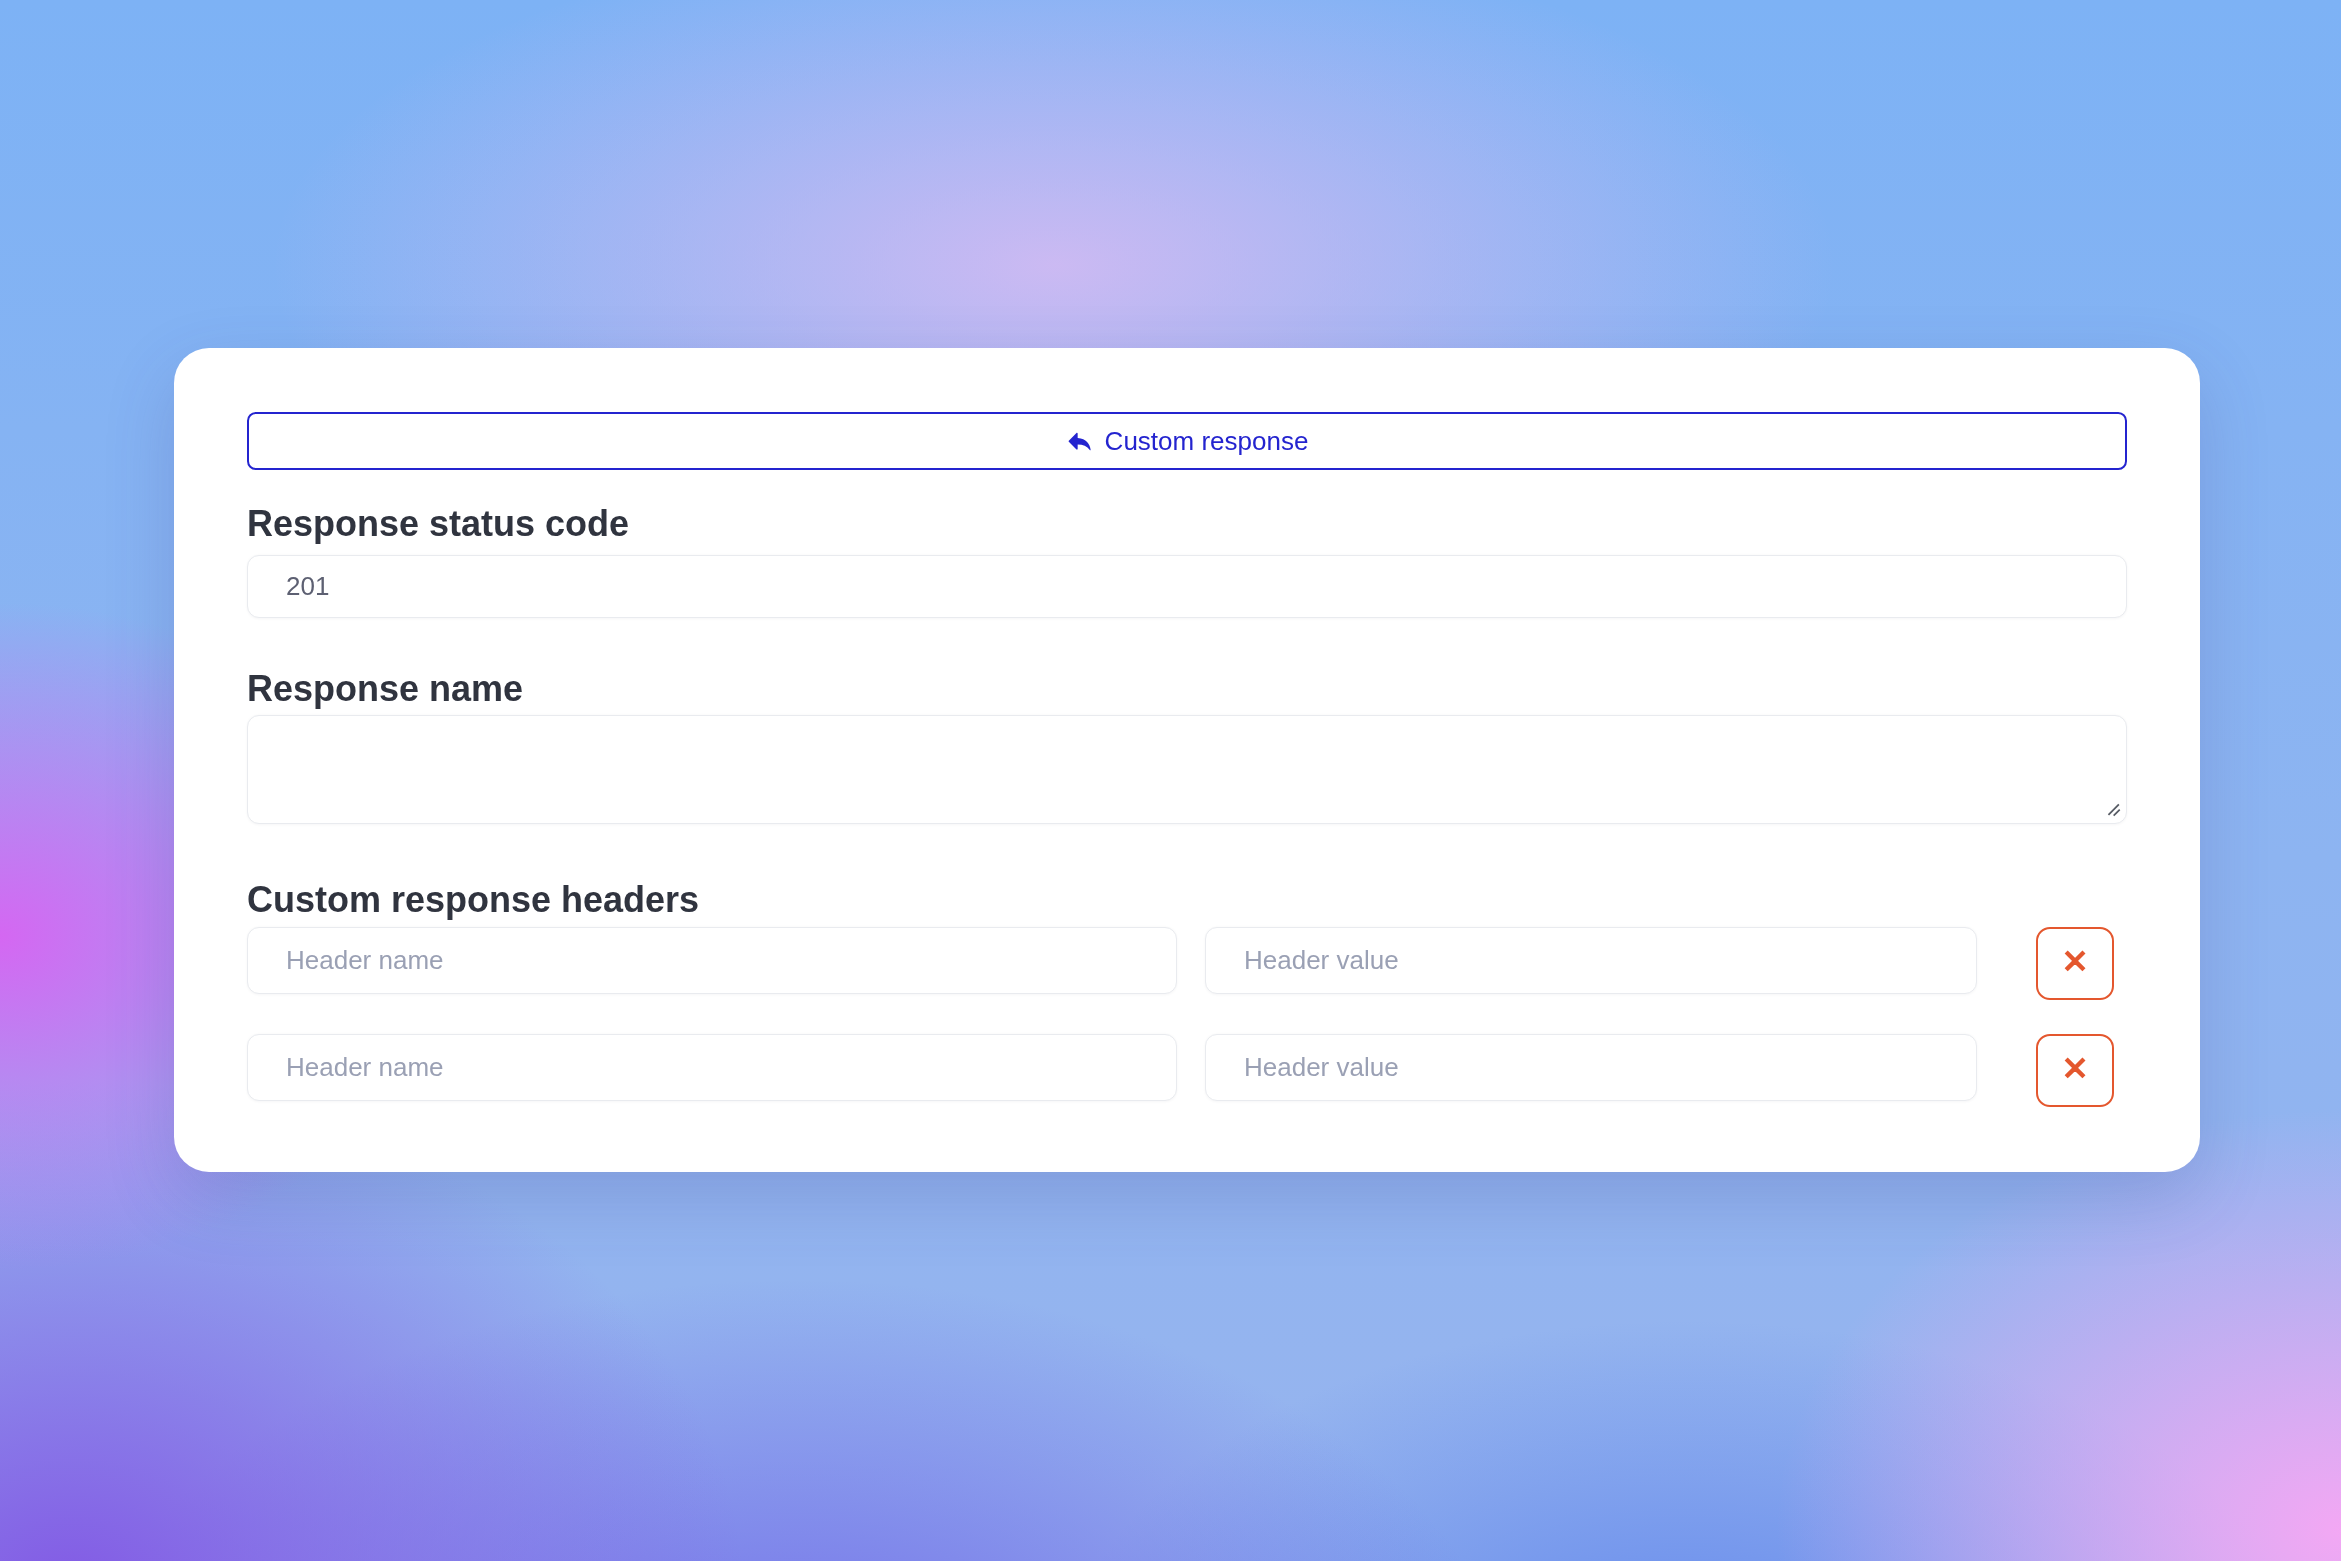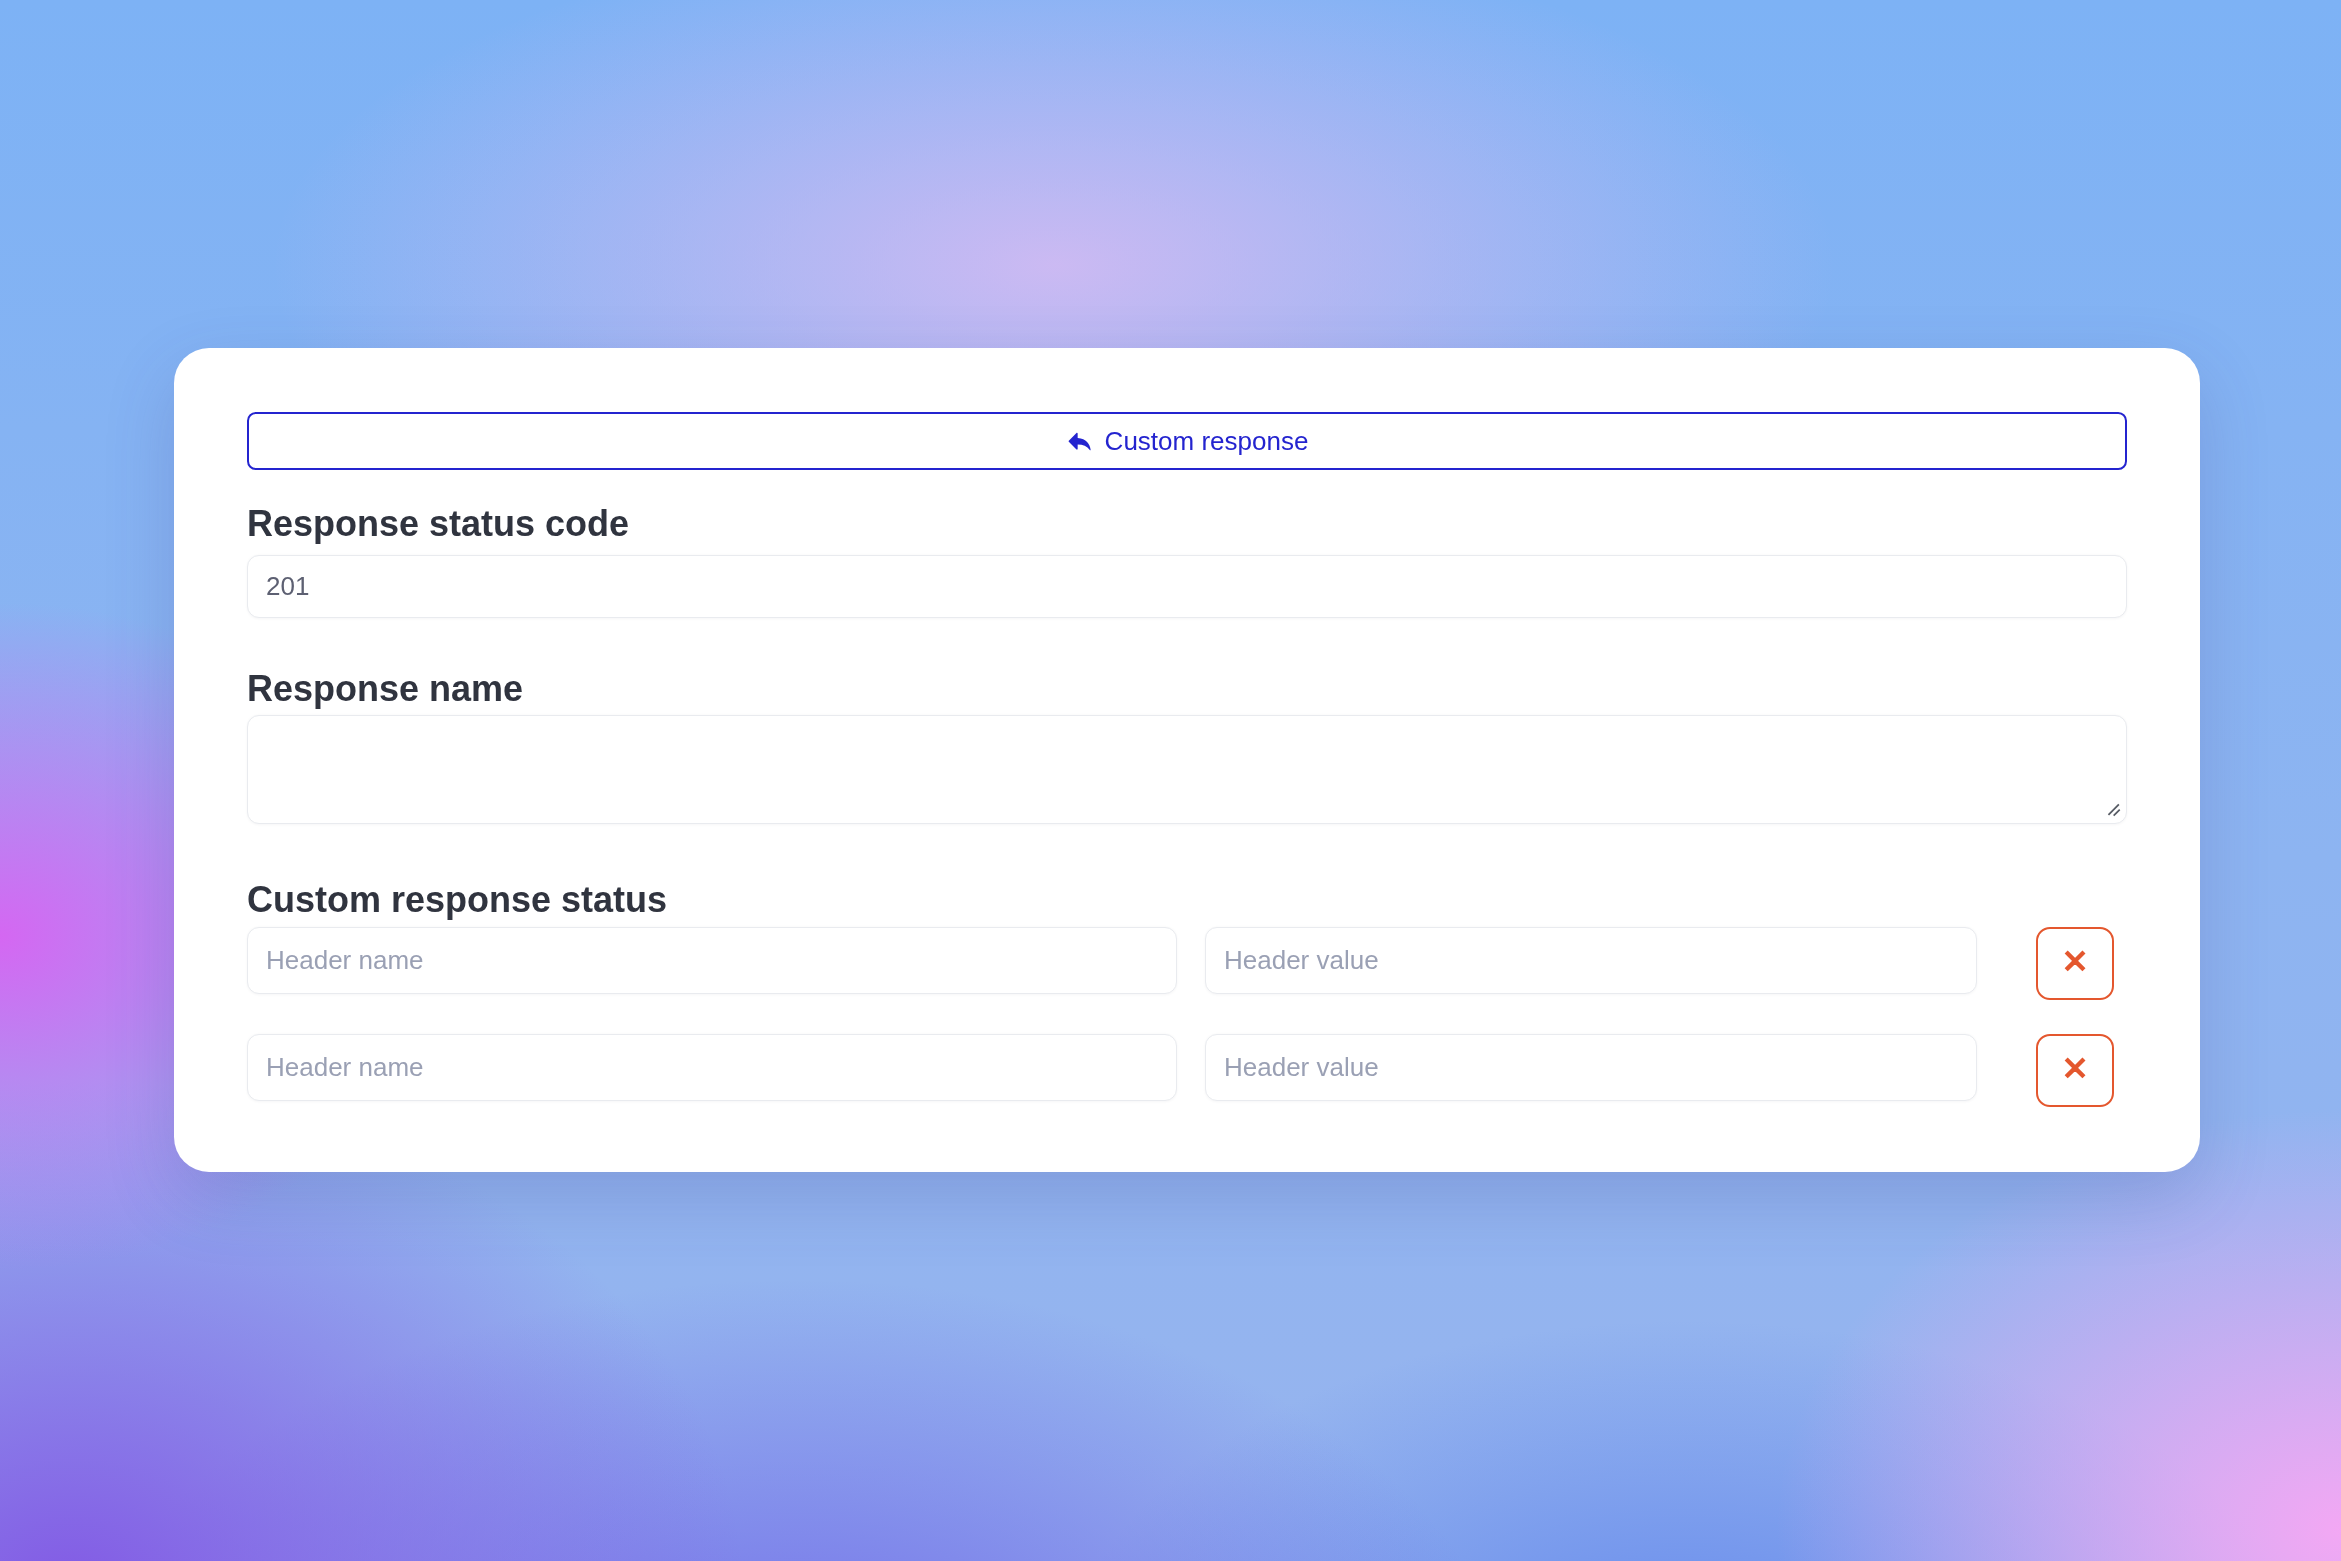--- a/index.html
+++ b/index.html
@@ -72,21 +72,21 @@
 
   .text-input {
     width: 100%;
     box-sizing: border-box;
     height: 63px;
     border: 1.7px solid #e9ebef;
     border-radius: 12px;
     background: #ffffff;
     font-size: 26px;
     color: #5d6072;
-    padding: 0 18px;
+    padding: 0 38px;
     outline: none;
     font-family: "Liberation Sans", sans-serif;
     box-shadow: 0 0.9px 2.6px rgba(15, 23, 42, 0.04);
   }
   .text-input::placeholder { color: #9aa0b4; opacity: 1; }
 
   .textarea-wrap { position: relative; width: 100%; }
   .body-textarea {
     width: 100%;
     box-sizing: border-box;
@@ -161,21 +161,21 @@
   <div class="textarea-wrap">
     <textarea class="body-textarea" style=""></textarea>
     <span class="resize-handle">
       <svg width="15.6" height="15.6" viewBox="0 0 18 18" xmlns="http://www.w3.org/2000/svg">
         <line x1="4" y1="16" x2="16" y2="4" stroke="#555a63" stroke-width="2"></line>
         <line x1="10" y1="17" x2="17" y2="10" stroke="#555a63" stroke-width="2"></line>
       </svg>
     </span>
   </div>
 
-  <div class="field-label headers-label">Custom response status</div>
+  <div class="field-label headers-label">Custom response headers</div>
 
   <div class="header-row">
     <input class="text-input" type="text" placeholder="Header name" style="">
     <input class="text-input" type="text" placeholder="Header value" style="">
     <button class="remove-btn">
       <span>✕</span>
     </button>
   </div>
 
   <div class="header-row">

